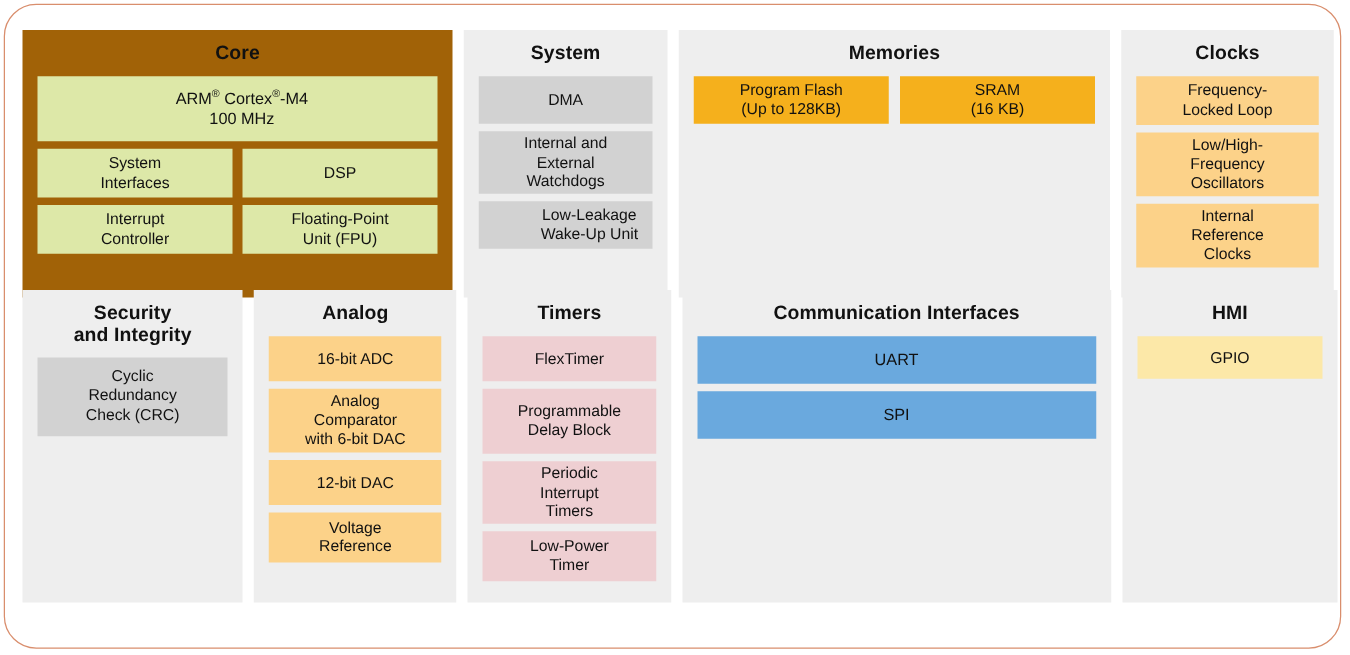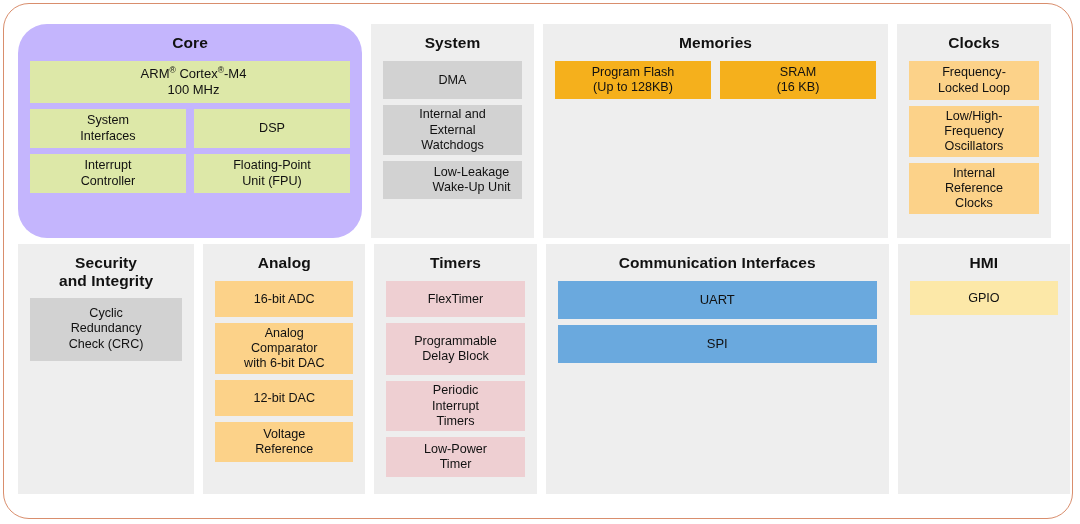--- a/index.html
+++ b/index.html
@@ -35,33 +35,32 @@
   }
 
   .row {
     position: absolute;
     left: 0;
     width: 1052px;
     display: flex;
     gap: 9px;
   }
   .row-top { top: 0; height: 214px; }
-  .row-bottom { top: 220px; height: 250px; }
+  .row-bottom { top: 208px; height: 250px; }
 
   .panel {
     background: #eeeeee;
     box-sizing: border-box;
     padding: 10px 12px 12px 12px;
     display: flex;
     flex-direction: column;
     align-items: stretch;
   }
   .panel.core {
-    background: #c4b5fd;
-    border-radius: 29px;
+    background: #a16207;
   }
 
   .panel-title {
     text-align: center;
     font-weight: bold;
     font-size: 15.5px;
     color: #111111;
     line-height: 1.18;
     margin-bottom: 9px;
     letter-spacing: 0.1px;
@@ -98,30 +97,30 @@
   .c-orange    { background: #f5b01c; }
   .c-amber     { background: #fcd289; }
   .c-pink      { background: #eecfd2; }
   .c-blue      { background: #6aa9de; }
   .c-yellow    { background: #fce8a8; }
 
   
   .w-core   { width: 344px; }
   .w-system { width: 163px; }
   .w-mem    { width: 345px; }
-  .w-clocks { width: 154px; }
+  .w-clocks { width: 170px; }
 
   .w-security { width: 177px; }
   .w-analog   { width: 163px; }
   .w-timers   { width: 163px; }
   .w-comm     { width: 345px; }
   .w-hmi      { width: 173px; }
 
   
-  .core-cpu { height: 42px; font-size: 13px; padding-left: 13px; }
+  .core-cpu { height: 52px; font-size: 13px; padding-left: 13px; }
   .core-half { flex: 1; height: 39px; }
   .core-row { display: flex; gap: 8px; }
 
   .sys-b1 { height: 50px; }
   .sys-b2 { height: 38px; }
   .sys-b3 { height: 38px; padding-left: 44px; }
 
   .mem-b { flex: 1; height: 38px; font-size: 12.6px; }
 
   .clk-b1 { height: 39px; }

